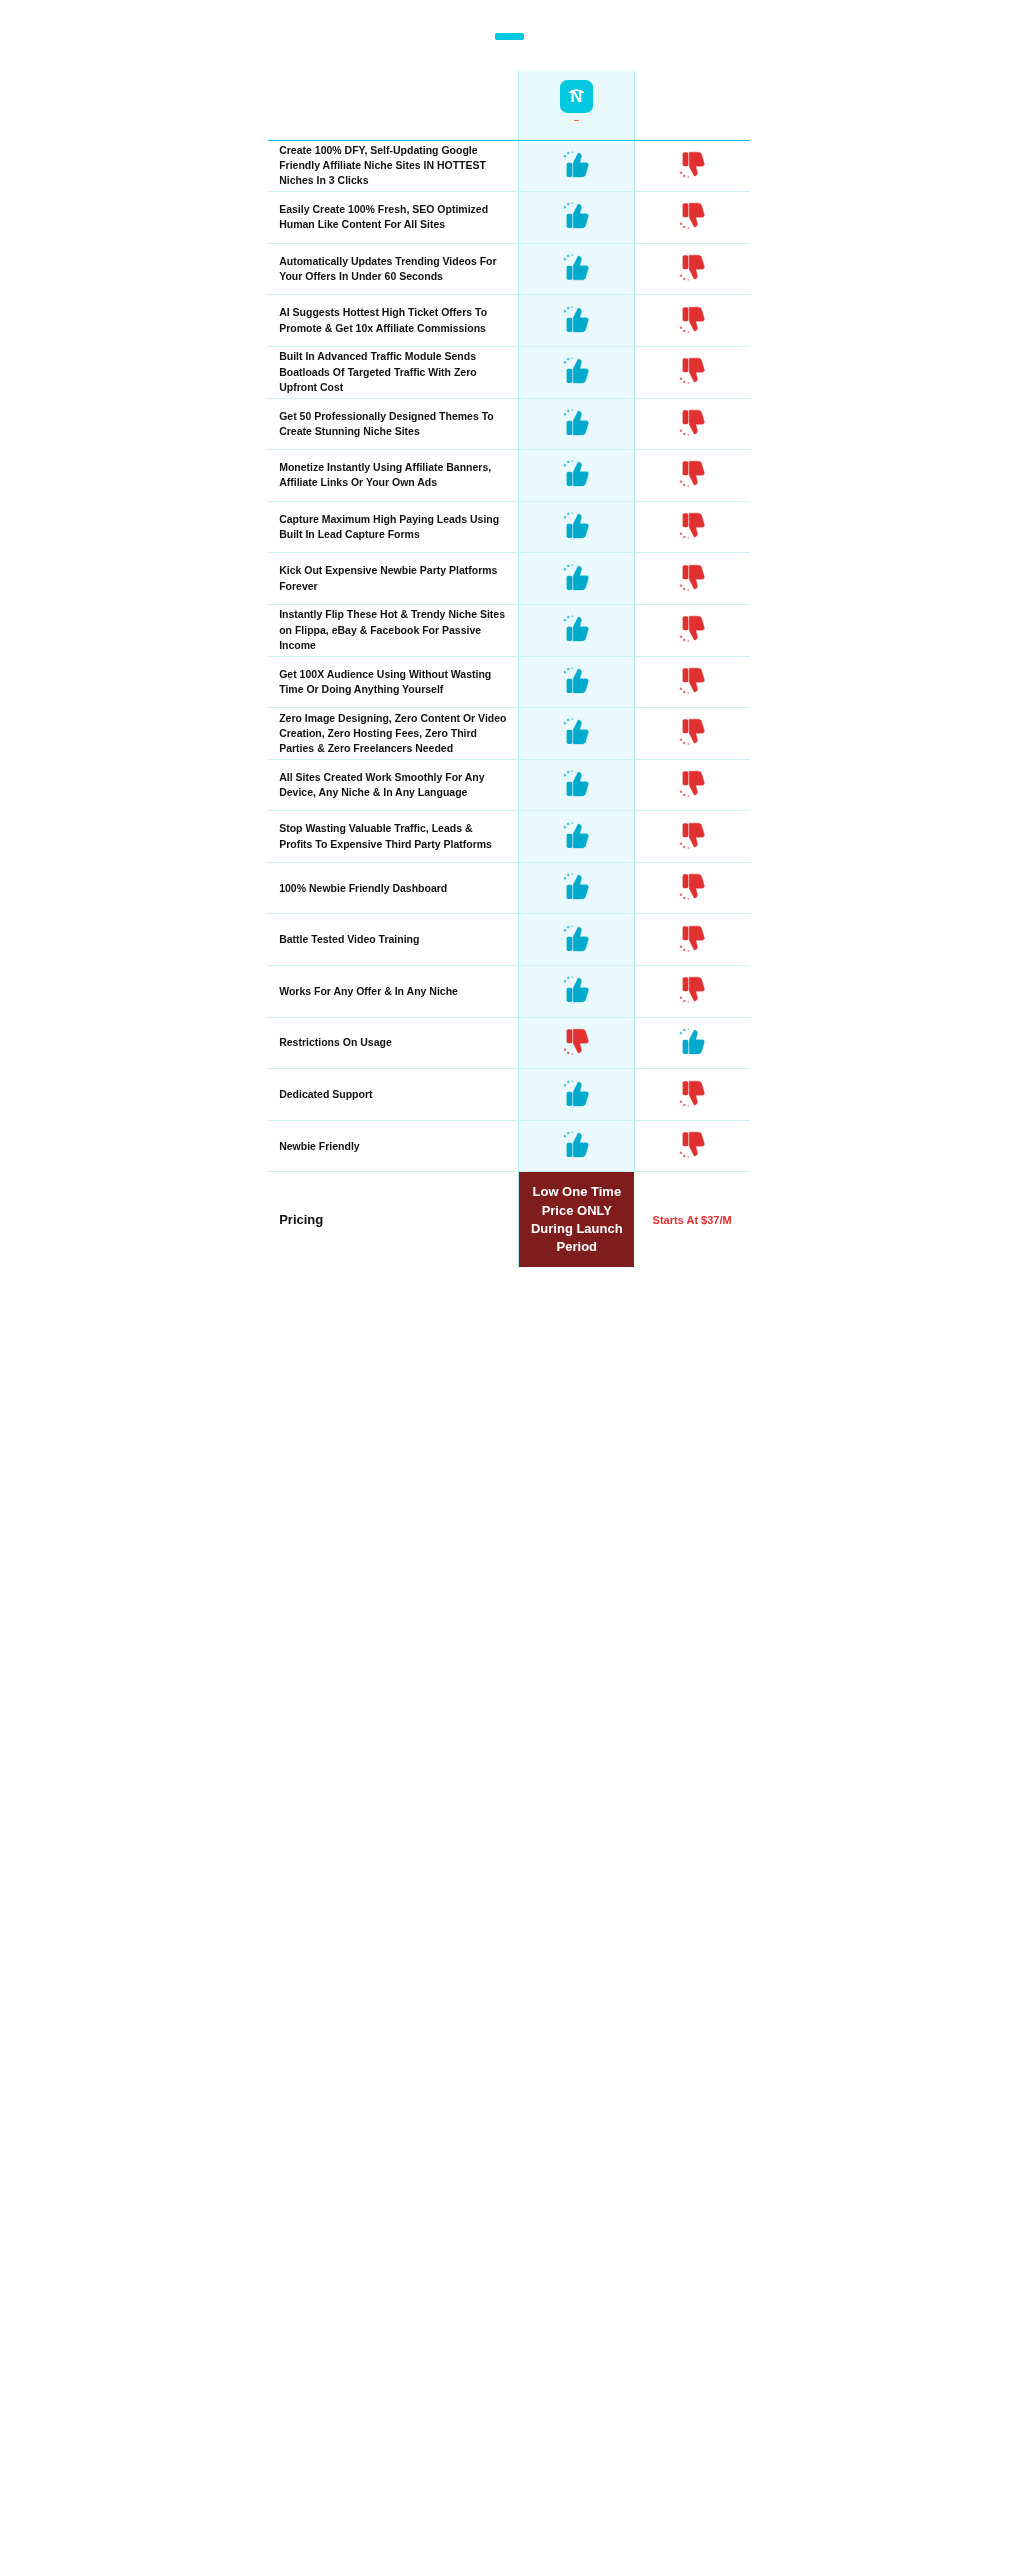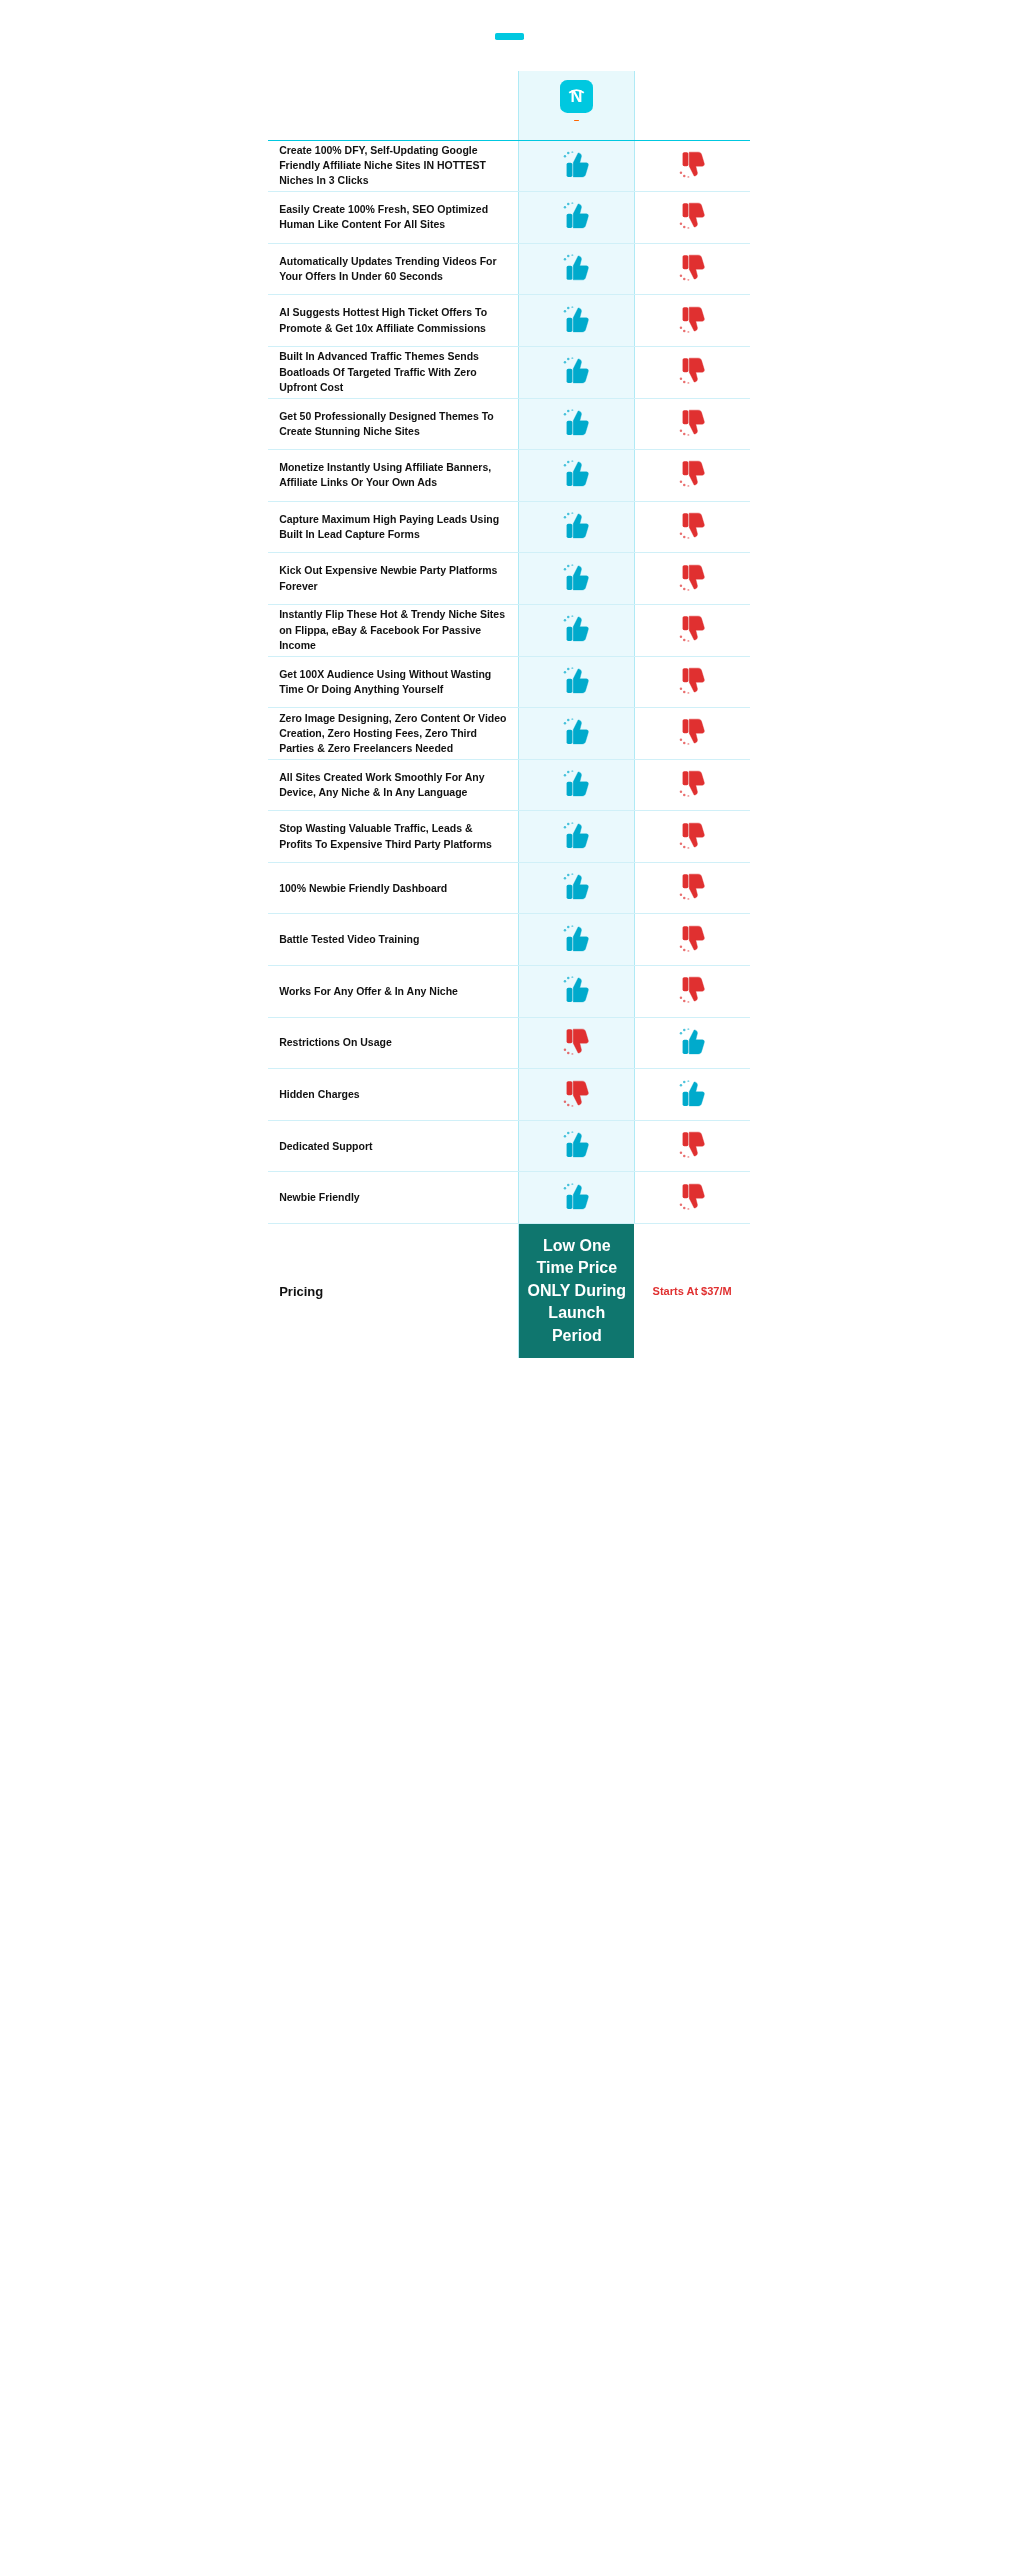--- a/index.html
+++ b/index.html
@@ -135,25 +135,25 @@
       width: 33px;
       height: 33px;
       display: inline-block;
     }
 
     .pricing-row td {
       border-bottom: none;
     }
 
     .pricing-autoniche {
-      background: #0f766e;
+      background: #7f1d1d;
       text-align: center;
       padding: 11px 5.5px;
       color: #fff;
-      font-size: 16px;
+      font-size: 13px;
       font-weight: 800;
       line-height: 1.4;
     }
 
     .pricing-others {
       text-align: center;
       padding: 11px 6px;
       color: #e03030;
       font-size: 11px;
       font-weight: 800;
@@ -290,21 +290,21 @@
 
         <path d="M12 6 L12 18 L18 30 C18 30 22 30 22 26 L20 18 L28 18 C30 18 31 16 30 14 L27 4 C26.5 2 25 1 23 1 L12 1 Z" fill="#e03030" stroke="#e03030" stroke-width="0.5"></path>
         <rect x="4" y="1" width="7" height="17" rx="2" fill="#e03030"></rect>
         <circle cx="2" cy="26" r="1.5" fill="#e03030" opacity="0.7"></circle>
         <circle cx="6" cy="30" r="1.5" fill="#e03030" opacity="0.7"></circle>
         <circle cx="11" cy="31" r="1.2" fill="#e03030" opacity="0.5"></circle>
       </g>
     </svg></td>
     </tr>
         <tr class="feature-row">
-      <td class="td-feature col-features">Built In Advanced Traffic Themes Sends Boatloads Of Targeted Traffic With Zero Upfront Cost</td>
+      <td class="td-feature col-features">Built In Advanced Traffic Module Sends Boatloads Of Targeted Traffic With Zero Upfront Cost</td>
       <td class="td-autoniche col-autoniche"><svg class="icon-thumb" viewBox="0 0 40 40" xmlns="http://www.w3.org/2000/svg">
       <g transform="translate(4,4)">
 
         <path d="M12 26 L12 14 L18 2 C18 2 22 2 22 6 L20 14 L28 14 C30 14 31 16 30 18 L27 28 C26.5 30 25 31 23 31 L12 31 Z" fill="#00aacc" stroke="#00aacc" stroke-width="0.5"></path>
         <rect x="4" y="14" width="7" height="17" rx="2" fill="#00aacc"></rect>
 
         <circle cx="2" cy="6" r="1.5" fill="#00aacc" opacity="0.7"></circle>
         <circle cx="6" cy="2" r="1.5" fill="#00aacc" opacity="0.7"></circle>
         <circle cx="11" cy="1" r="1.2" fill="#00aacc" opacity="0.5"></circle>
       </g>
@@ -603,44 +603,20 @@
         <path d="M12 6 L12 18 L18 30 C18 30 22 30 22 26 L20 18 L28 18 C30 18 31 16 30 14 L27 4 C26.5 2 25 1 23 1 L12 1 Z" fill="#e03030" stroke="#e03030" stroke-width="0.5"></path>
         <rect x="4" y="1" width="7" height="17" rx="2" fill="#e03030"></rect>
         <circle cx="2" cy="26" r="1.5" fill="#e03030" opacity="0.7"></circle>
         <circle cx="6" cy="30" r="1.5" fill="#e03030" opacity="0.7"></circle>
         <circle cx="11" cy="31" r="1.2" fill="#e03030" opacity="0.5"></circle>
       </g>
     </svg></td>
     </tr>
         <tr class="feature-row">
       <td class="td-feature col-features">Restrictions On Usage</td>
-      <td class="td-autoniche col-autoniche"><svg class="icon-thumb" viewBox="0 0 40 40" xmlns="http://www.w3.org/2000/svg">
-      <g transform="translate(4,4)">
-
-        <path d="M12 6 L12 18 L18 30 C18 30 22 30 22 26 L20 18 L28 18 C30 18 31 16 30 14 L27 4 C26.5 2 25 1 23 1 L12 1 Z" fill="#e03030" stroke="#e03030" stroke-width="0.5"></path>
-        <rect x="4" y="1" width="7" height="17" rx="2" fill="#e03030"></rect>
-        <circle cx="2" cy="26" r="1.5" fill="#e03030" opacity="0.7"></circle>
-        <circle cx="6" cy="30" r="1.5" fill="#e03030" opacity="0.7"></circle>
-        <circle cx="11" cy="31" r="1.2" fill="#e03030" opacity="0.5"></circle>
-      </g>
-    </svg></td>
-      <td class="td-others col-others"><svg class="icon-thumb" viewBox="0 0 40 40" xmlns="http://www.w3.org/2000/svg">
-      <g transform="translate(4,4)">
-
-        <path d="M12 26 L12 14 L18 2 C18 2 22 2 22 6 L20 14 L28 14 C30 14 31 16 30 18 L27 28 C26.5 30 25 31 23 31 L12 31 Z" fill="#00aacc" stroke="#00aacc" stroke-width="0.5"></path>
-        <rect x="4" y="14" width="7" height="17" rx="2" fill="#00aacc"></rect>
-
-        <circle cx="2" cy="6" r="1.5" fill="#00aacc" opacity="0.7"></circle>
-        <circle cx="6" cy="2" r="1.5" fill="#00aacc" opacity="0.7"></circle>
-        <circle cx="11" cy="1" r="1.2" fill="#00aacc" opacity="0.5"></circle>
-      </g>
-    </svg></td>
-    </tr>
-        <tr class="feature-row">
-      <td class="td-feature col-features">Hidden Charges</td>
       <td class="td-autoniche col-autoniche"><svg class="icon-thumb" viewBox="0 0 40 40" xmlns="http://www.w3.org/2000/svg">
       <g transform="translate(4,4)">
 
         <path d="M12 6 L12 18 L18 30 C18 30 22 30 22 26 L20 18 L28 18 C30 18 31 16 30 14 L27 4 C26.5 2 25 1 23 1 L12 1 Z" fill="#e03030" stroke="#e03030" stroke-width="0.5"></path>
         <rect x="4" y="1" width="7" height="17" rx="2" fill="#e03030"></rect>
         <circle cx="2" cy="26" r="1.5" fill="#e03030" opacity="0.7"></circle>
         <circle cx="6" cy="30" r="1.5" fill="#e03030" opacity="0.7"></circle>
         <circle cx="11" cy="31" r="1.2" fill="#e03030" opacity="0.5"></circle>
       </g>
     </svg></td>

